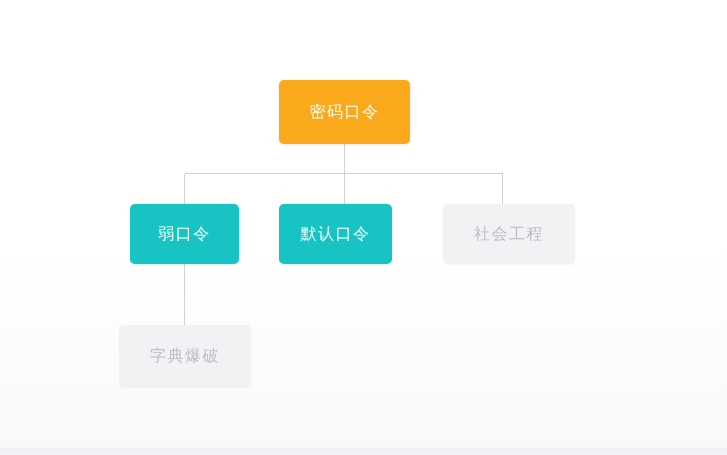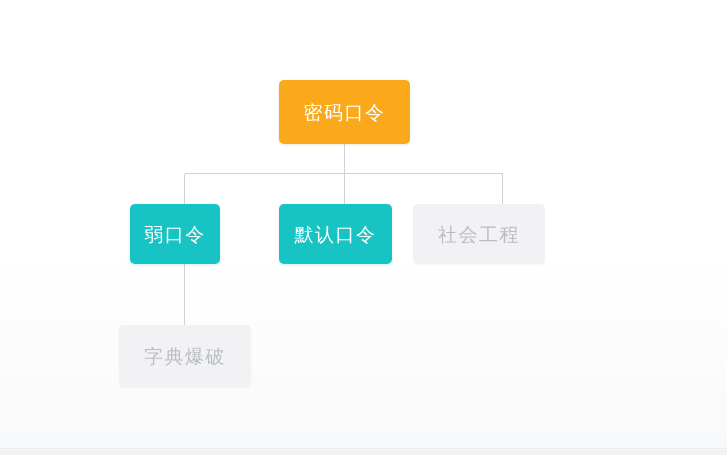--- a/index.html
+++ b/index.html
@@ -48,21 +48,21 @@
     display: flex;
     align-items: center;
     justify-content: center;
     border-radius: 5px;
     text-align: center;
     line-height: 1;
     user-select: none;
   }
 
   .node-label {
-    font-size: 19px;
+    font-size: 16px;
     letter-spacing: 1.5px;
     white-space: nowrap;
   }
 
   
   .node--root {
     background: #faa91a;
     box-shadow: 0 1px 3px rgba(160,120,30,0.18);
   }
   .node--root .node-label {
@@ -82,23 +82,23 @@
   .node--muted {
     background: #f2f2f4;
     box-shadow: 0 1px 2px rgba(0,0,0,0.04);
   }
   .node--muted .node-label {
     color: #b9bdc5;
   }
 
   
   #node-root      { left: 279px; top: 80px;  width: 131px; height: 64px; }
-  #node-weak      { left: 130px; top: 204px; width: 90px; height: 60px; }
+  #node-weak      { left: 130px; top: 204px; width: 109px; height: 60px; }
   #node-default   { left: 279px; top: 204px; width: 113px; height: 60px; }
-  #node-social    { left: 413px; top: 204px; width: 132px; height: 60px; }
+  #node-social    { left: 443px; top: 204px; width: 132px; height: 60px; }
   #node-dict      { left: 119px; top: 325px; width: 132px; height: 62px; }
 
   
   #bottom-strip {
     position: absolute;
     left: 0;
     bottom: 0;
     width: 727px;
     height: 7px;
     background: #f2f3f5;

